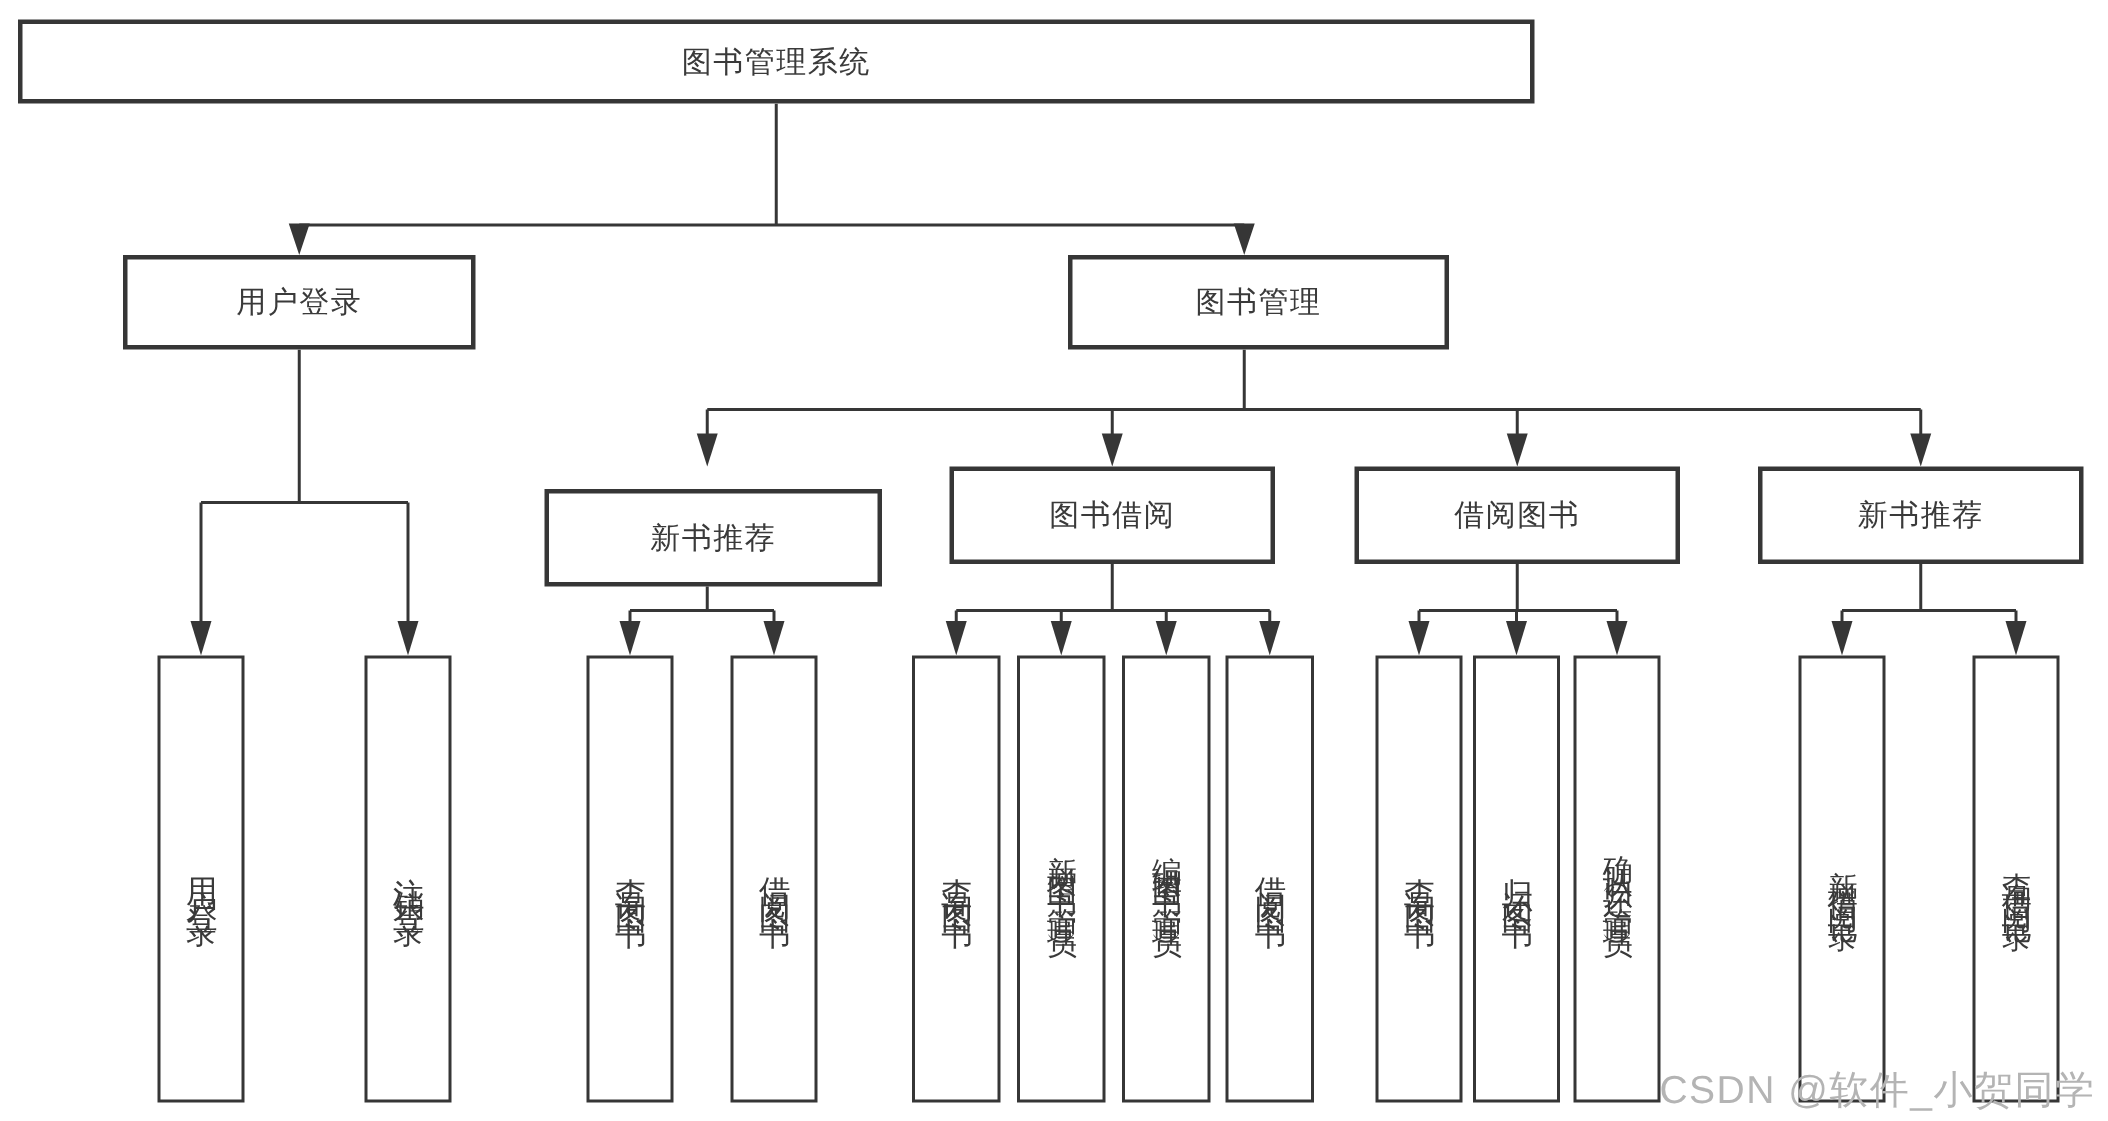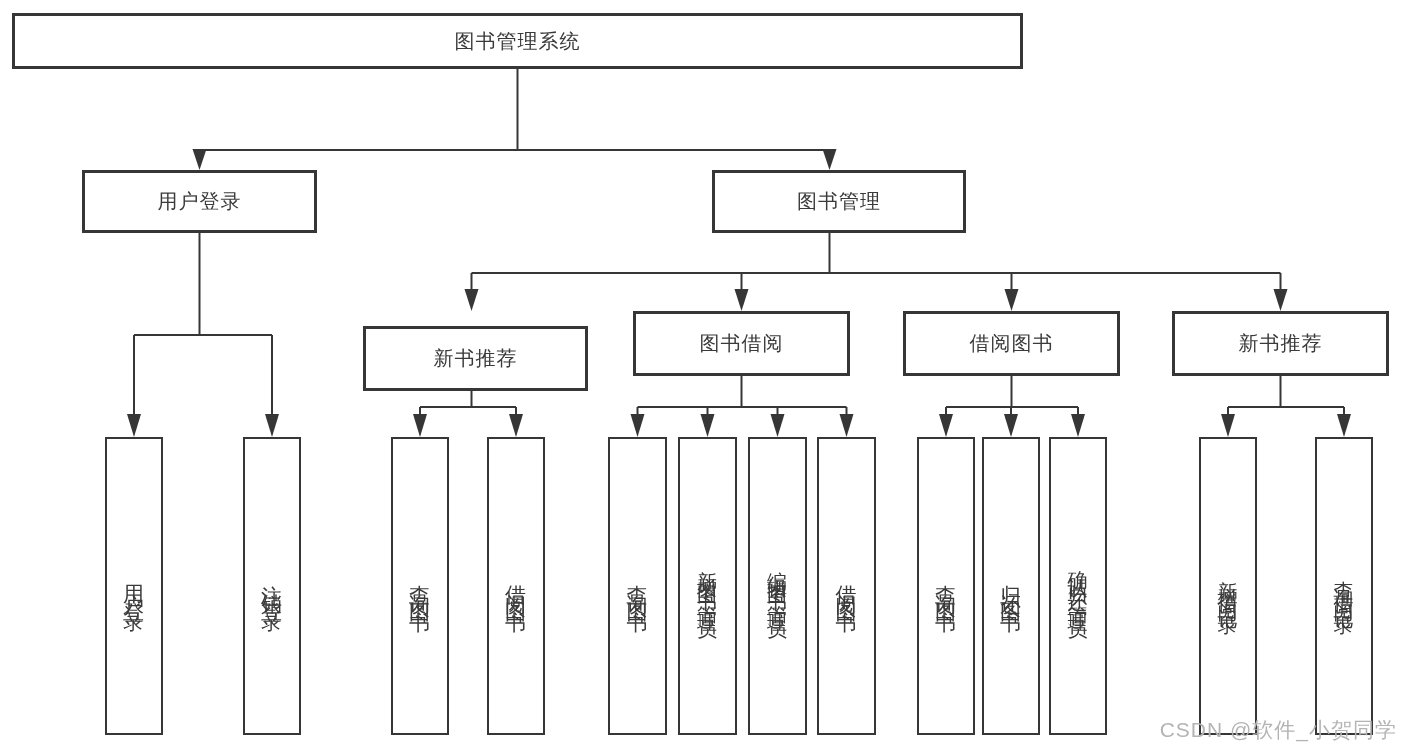--- a/index.html
+++ b/index.html
@@ -28,21 +28,21 @@
     text-orientation:mixed;
     font-size:21px;
     letter-spacing:9px;
     border-width:2.5px;
     line-height:1;
   }
   .v.long{letter-spacing:7px;font-size:20px;}
   #watermark{
     position:absolute;
     right:8px;bottom:3px;
-    font-size:21px;
+    font-size:26px;
     color:#b4b4b4;
     letter-spacing:1px;
     z-index:5;
     white-space:nowrap;
   }
 </style>
 </head>
 <body>
 
 <div id="canvas">

